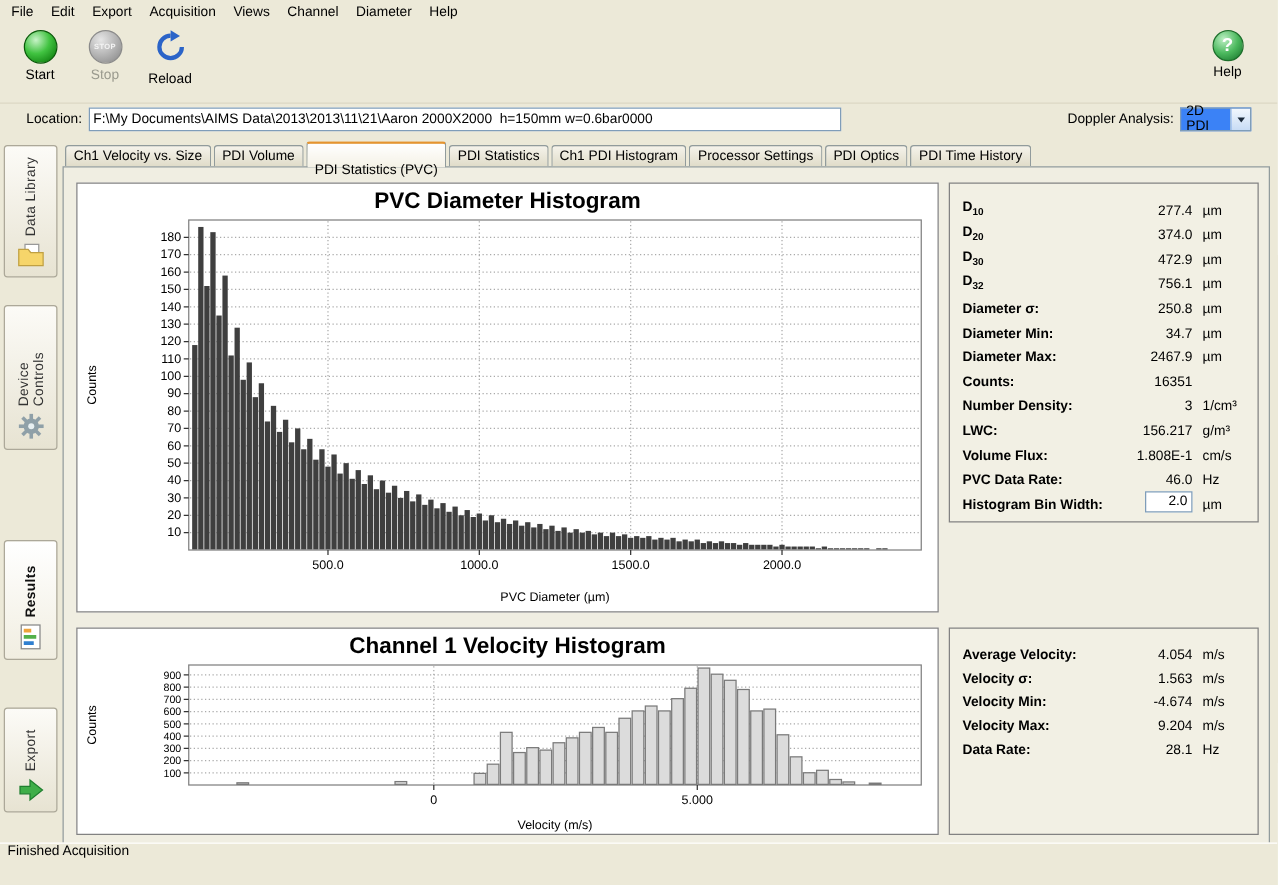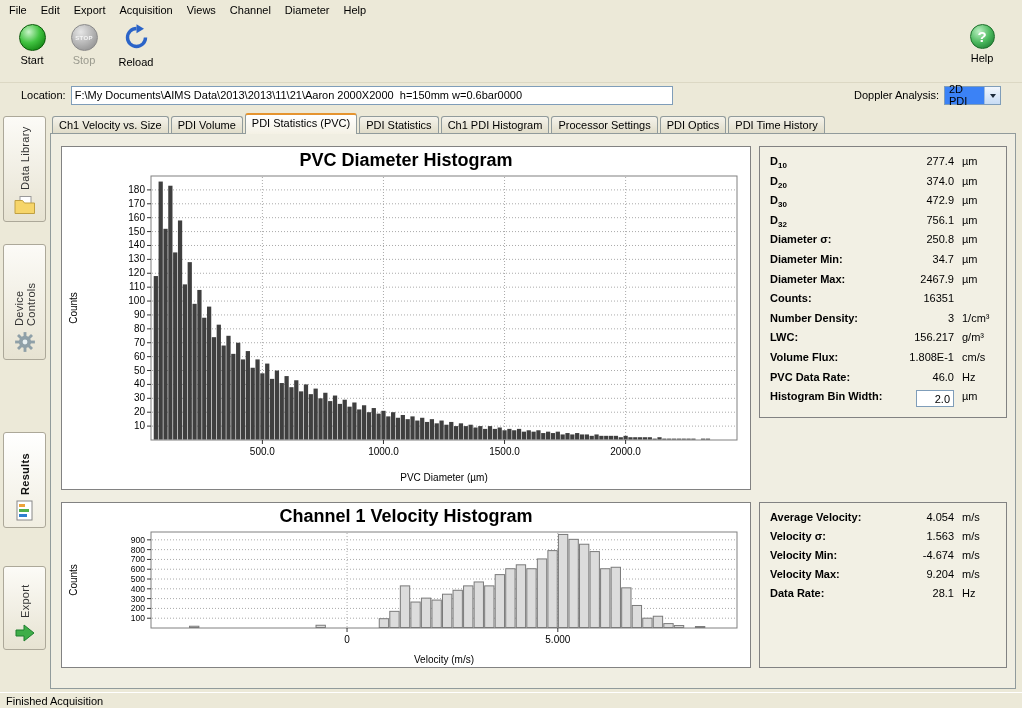--- a/index.html
+++ b/index.html
@@ -53,50 +53,50 @@
   .side-icon{margin-top:5px;}
   .s1{height:106px;margin-top:4px;} .s2{height:116px;margin-top:22px;}
   .s3{height:96px;margin-top:72px;} .s4{height:84px;margin-top:38px;}
 
   
   .content{position:absolute;left:50px;top:4px;right:6px;bottom:2px;}
   .tabstrip{display:flex;align-items:flex-end;height:21px;padding-left:2px;position:relative;z-index:2;}
   .tab{border:1px solid #919b9c;border-bottom:none;background:linear-gradient(#f5f3eb,#e0dcc9);
     padding:2px 6px;margin-right:2px;border-radius:3px 3px 0 0;height:17px;white-space:nowrap;cursor:default;}
   .tab.active{background:linear-gradient(#ffffff,#f4f1e5);height:21px;border-top:2px solid var(--active-tab-accent,#e5942f);
-    padding-top:2px;margin-bottom:-1px;z-index:3;margin-top:19px;}
+    padding-top:15px;margin-bottom:-1px;z-index:3;margin-top:19px;}
   .content-box{position:absolute;top:21px;left:0;right:0;bottom:0;border:1px solid #919b9c;
     background:var(--content-bg,#f0eee2);}
 
   
   .chart-panel{position:absolute;background:#fff;border:1px solid #828282;}
   #pvc-panel{left:10px;top:12px;width:690px;height:344px;}
   #vel-panel{left:10px;top:368px;width:690px;height:166px;}
   .chart-title{text-align:center;font-weight:bold;font-size:18px;padding-top:3px;}
   .chart-panel svg{display:block;margin:1px auto 0;}
   svg text{fill:#000;font-family:"Liberation Sans",sans-serif;}
 
   
   .stats-panel{position:absolute;left:708px;width:248px;border:1px solid #828282;
     background:#f2f0e4;padding:8px 8px 4px 10px;}
   #pvc-stats{top:12px;height:272px;}
   #vel-stats{top:368px;height:166px;}
-  .stat-row{display:flex;align-items:flex-start;height:19.6px;}
+  .stat-row{display:flex;align-items:flex-end;height:19.6px;}
   #vel-stats .stat-row{height:19px;}
   .stat-label{font-weight:bold;flex:1;white-space:nowrap;}
   .stat-label sub{font-size:8px;font-weight:bold;}
   .stat-value{width:62px;text-align:right;}
   .stat-unit{width:36px;margin-left:8px;}
   .bin-wrap{width:62px;display:flex;justify-content:flex-end;}
   .bin-input{width:38px;height:17px;border:1px solid var(--input-border,#7f9db9);background:#fff;
     font-family:"Liberation Sans",sans-serif;font-size:11px;text-align:right;padding-right:3px;}
 
   
-  .statusbar{position:absolute;left:0;right:0;bottom:0;height:16px;border-top:1px solid #ffffff;
-    background:var(--window-bg,#ece9d8);display:flex;align-items:center;padding-left:6px;}
+  .statusbar{position:absolute;left:0;right:0;bottom:0;height:34px;border-top:1px solid #ffffff;
+    background:var(--window-bg,#ece9d8);display:flex;align-items:flex-start;padding-left:6px;}
 </style>
 </head>
 <body>
 
 <div class="menubar">
   <span class="menu-item">File</span>
   <span class="menu-item">Edit</span>
   <span class="menu-item">Export</span>
   <span class="menu-item">Acquisition</span>
   <span class="menu-item">Views</span>

